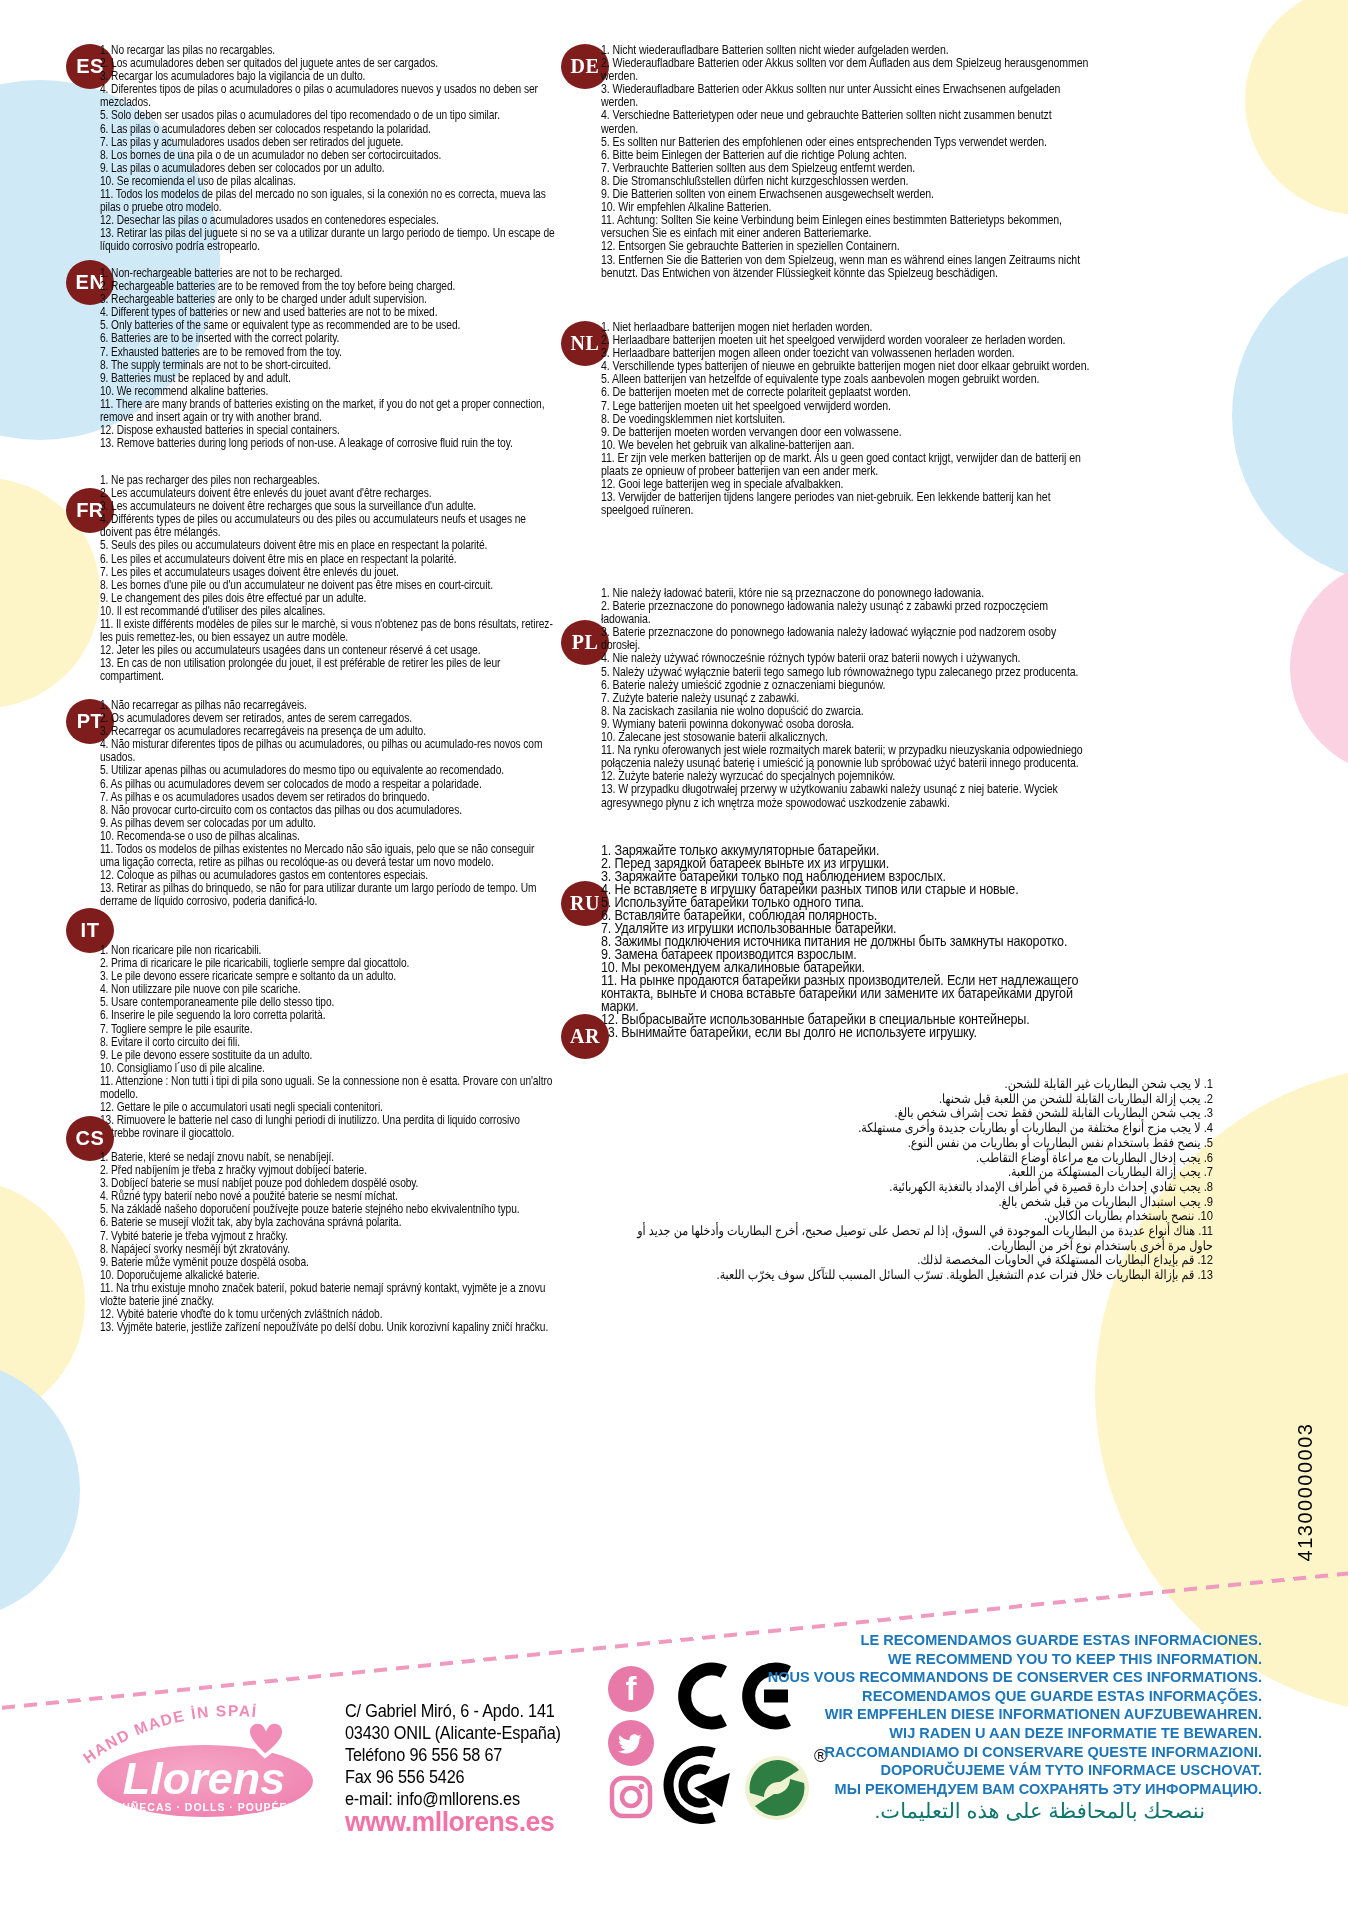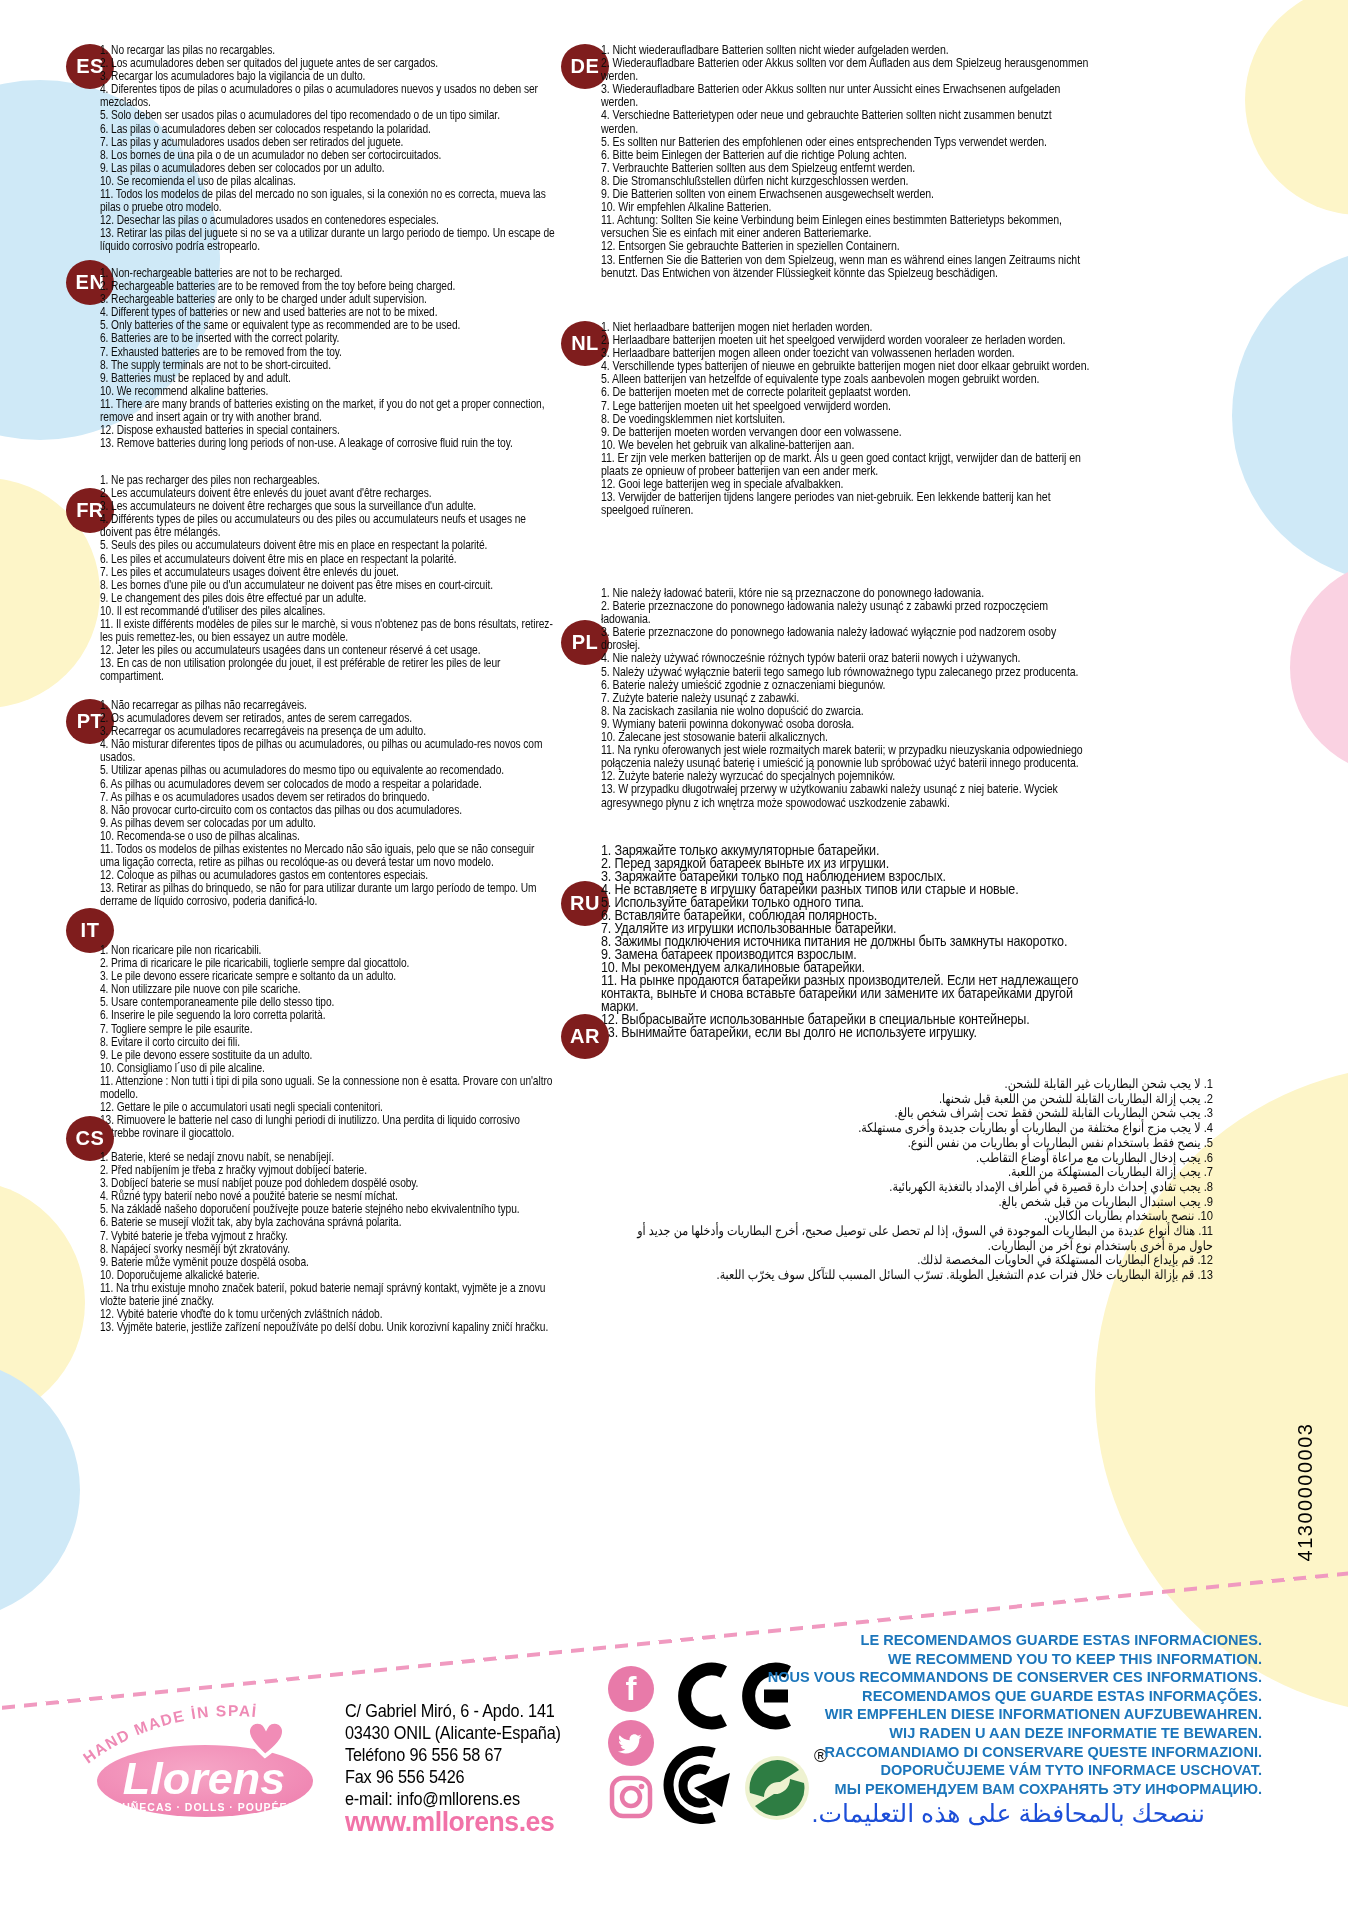--- a/index.html
+++ b/index.html
@@ -7,21 +7,21 @@
         font-family:"Liberation Sans",sans-serif;color:#111;}
   
   .circ{position:absolute;border-radius:50%;}
   .c-blue{background:#cfe9f7;}
   .c-yellow{background:#fdf5c8;}
   .c-pink{background:#fad2e2;}
   
   .badge{position:absolute;width:48px;height:45px;border-radius:50%;background:#7f1d1d;
          color:#fff;font-weight:bold;font-size:20px;line-height:45px;text-align:center;
          letter-spacing:.5px;}
-  .badge-l{left:66px;} .badge-r{left:561px;}
+  .badge-l{left:66px;} .badge-r{left:561px;font-family:Liberation Serif, serif;}
   
   .instr{position:absolute;font-size:12.1px;line-height:13.1px;letter-spacing:-.1px;color:#0d0d0d;}
   .instr p{margin:0;}
   .col-l{left:100px;width:540px;transform:scaleX(.845);transform-origin:0 0;}
   .col-r{left:601px;width:560px;transform:scaleX(.875);transform-origin:0 0;}
   .ru-block{font-size:14.4px;line-height:13px;letter-spacing:-.2px;}
   .ar-block{left:513px;width:700px;transform:scaleX(.86);transform-origin:100% 0;
             direction:rtl;text-align:right;font-size:13px;line-height:14.7px;letter-spacing:0;}
   
   #dash{position:absolute;left:-20px;top:1708px;width:1400px;height:4px;
@@ -40,21 +40,21 @@
   #fb-f{color:#fff;font-weight:bold;font-size:33px;line-height:46px;font-family:"Liberation Sans",sans-serif;}
   #insta{background:transparent;}
   #ce-svg{position:absolute;left:672px;top:1659px;}
   #arcs-svg{position:absolute;left:650px;top:1743px;}
   #gd-svg{position:absolute;left:744px;top:1755px;}
   #reg-mark{position:absolute;left:814px;top:1746px;font-size:18px;color:#111;}
   #recs{position:absolute;right:86px;top:1631px;width:640px;text-align:right;color:#1c76bb;
         font-weight:bold;font-size:15px;line-height:18.6px;transform:scaleX(.97);
         transform-origin:100% 0;}
   #recs p{margin:0;}
-  #rec-ar{position:absolute;right:143px;top:1799px;font-size:25px;color:#1d4ed8;direction:rtl;}
+  #rec-ar{position:absolute;right:143px;top:1799px;font-size:21px;color:#0f766e;direction:rtl;}
   #vcode{position:absolute;left:1186px;top:1480px;width:240px;height:24px;text-align:center;
          transform:rotate(-90deg);font-size:20px;letter-spacing:1.5px;color:#000;}
 </style>
 </head>
 <body>
 
 <div id="page">
 
   <div class="circ c-blue" style="left:-140px;top:80px;width:360px;height:360px;"></div>
   <div class="circ c-yellow" style="left:-130px;top:478px;width:230px;height:230px;"></div>

